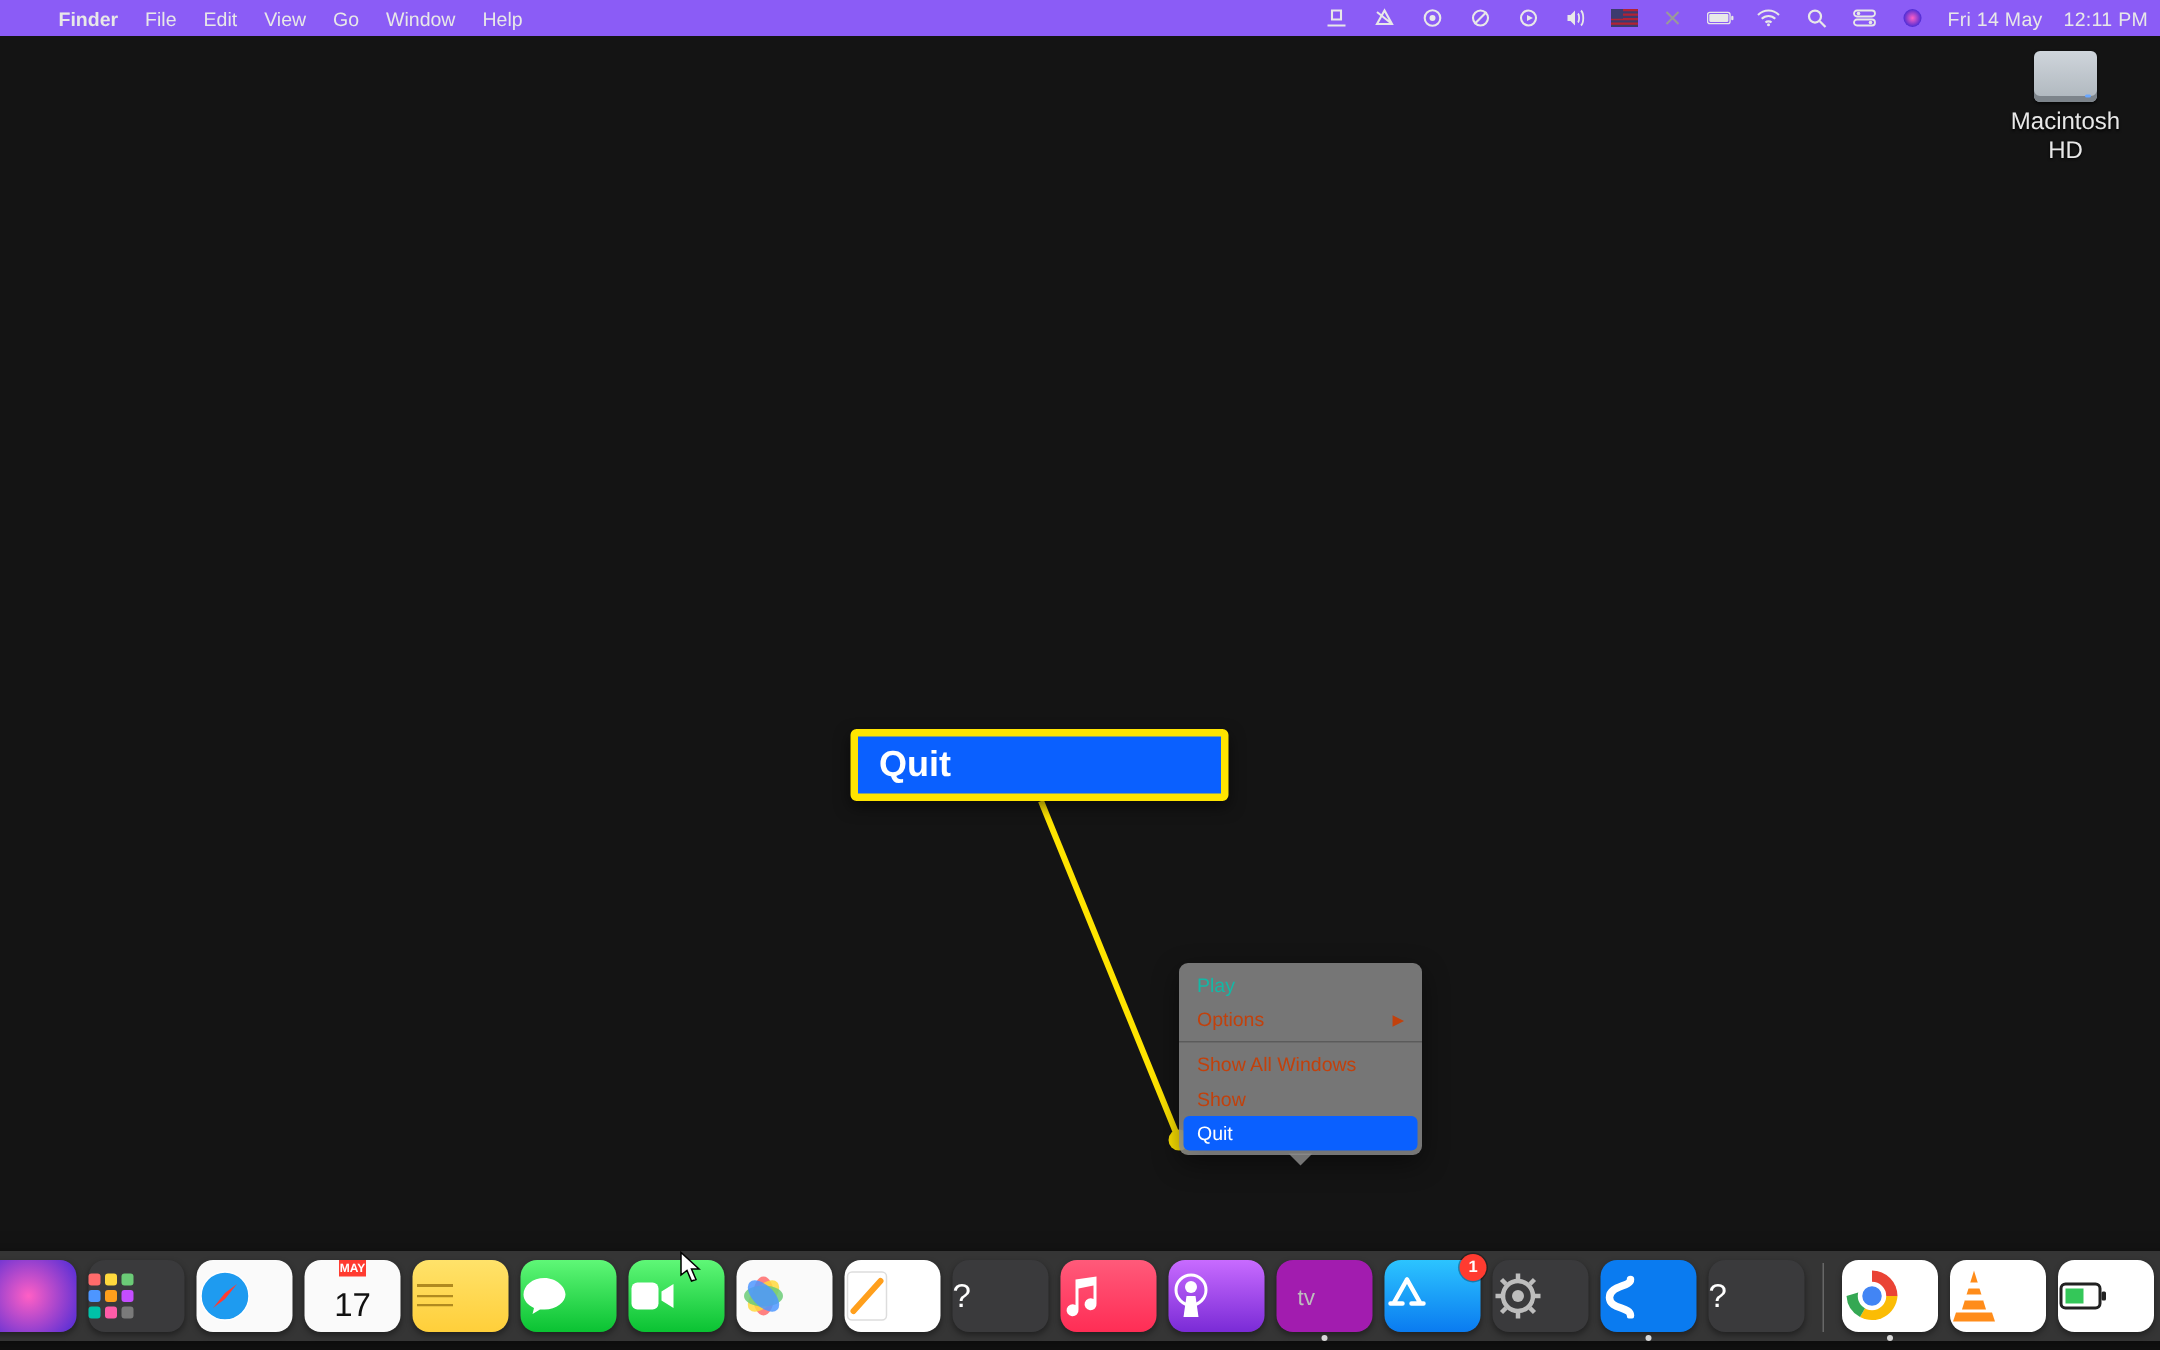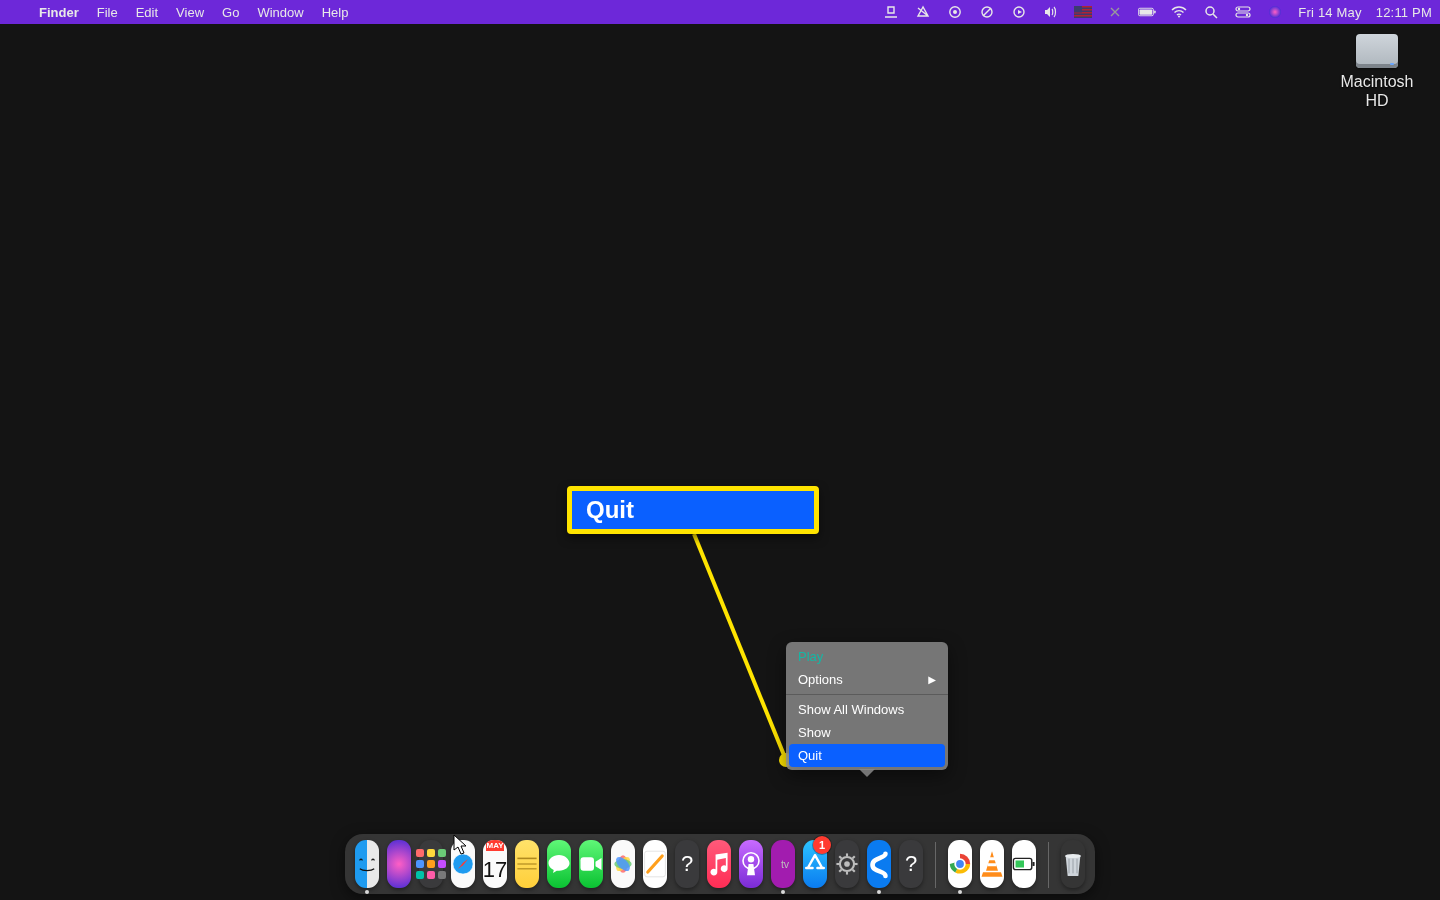--- a/index.html
+++ b/index.html
@@ -8,21 +8,21 @@
     background: #141414;
     font-family: -apple-system, "Helvetica Neue", Arial, sans-serif;
     color: #e8e8e8;
     position: relative;
   }
 
   
   .menubar {
     position: absolute; top: 0; left: 0; right: 0;
     height: 24px;
-    background: #6d28d9;
+    background: #8b5cf6;
     display: flex; align-items: center;
     font-size: 13px;
     padding: 0 8px 0 12px;
   }
   .menubar .left { display: flex; align-items: center; gap: 0; }
   .menubar .left span { padding: 0 9px; cursor: default; }
   .menubar .left span.app { font-weight: 700; }
   .menubar .apple { font-size: 16px; padding: 0 10px 0 0; }
   .menubar .right { margin-left: auto; display: flex; align-items: center; gap: 14px; }
   .menubar .right .mi { display: flex; align-items: center; justify-content: center; width: 18px; height: 18px; }
@@ -53,21 +53,21 @@
     background: rgba(140,140,140,.82);
     backdrop-filter: blur(6px);
     border-radius: 6px;
     padding: 3px 0;
     box-shadow: 0 6px 18px rgba(0,0,0,.45);
     font-size: 13px;
   }
   .ctx .row {
     padding: 4px 12px;
     display: flex; align-items: center; justify-content: space-between;
-    color: #ffffff;
+    color: #c2410c;
   }
   .ctx .row.dis { color: #14b8a6; }
   .ctx .row.sel { background: #0a60ff; color: #fff; margin: 0 3px; border-radius: 4px; padding: 4px 9px; }
   .ctx .sep { height: 1px; background: rgba(0,0,0,.22); margin: 3px 0; }
   .ctx .tri { font-size: 10px; }
   .ctx .tail {
     position: absolute; bottom: -7px; left: 50%; transform: translateX(-50%);
     width: 0; height: 0; border-left: 8px solid transparent; border-right: 8px solid transparent;
     border-top: 8px solid rgba(140,140,140,.82);
   }
@@ -97,22 +97,22 @@
   .dock {
     background: rgba(75,75,75,.62);
     border-radius: 18px;
     padding: 6px 10px;
     display: flex; align-items: flex-end; gap: 8px;
     box-shadow: 0 4px 14px rgba(0,0,0,.5);
   }
   .dock .divider { width: 1px; height: 46px; background: rgba(255,255,255,.25); margin: 0 4px; }
   .dock .app {
     position: relative;
-    width: 24px; height: 48px; border-radius: 11px;
-    display: flex; align-items: center; justify-content: center;
+    width: 64px; height: 48px; border-radius: 11px;
+    display: flex; align-items: center; 
     font-size: 22px; color: #fff;
     box-shadow: 0 2px 4px rgba(0,0,0,.4);
   }
   .dock .app .dot {
     position: absolute; bottom: -6px; left: 50%; transform: translateX(-50%);
     width: 4px; height: 4px; border-radius: 50%; background: #d8d8d8;
   }
   .dock .app .badge {
     position: absolute; top: -4px; right: -4px;
     min-width: 18px; height: 18px; border-radius: 9px;

